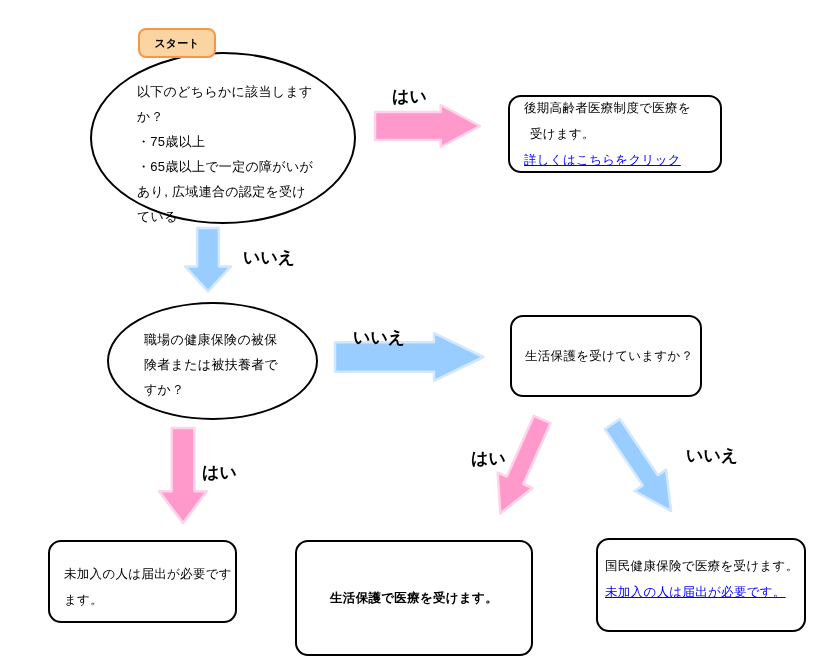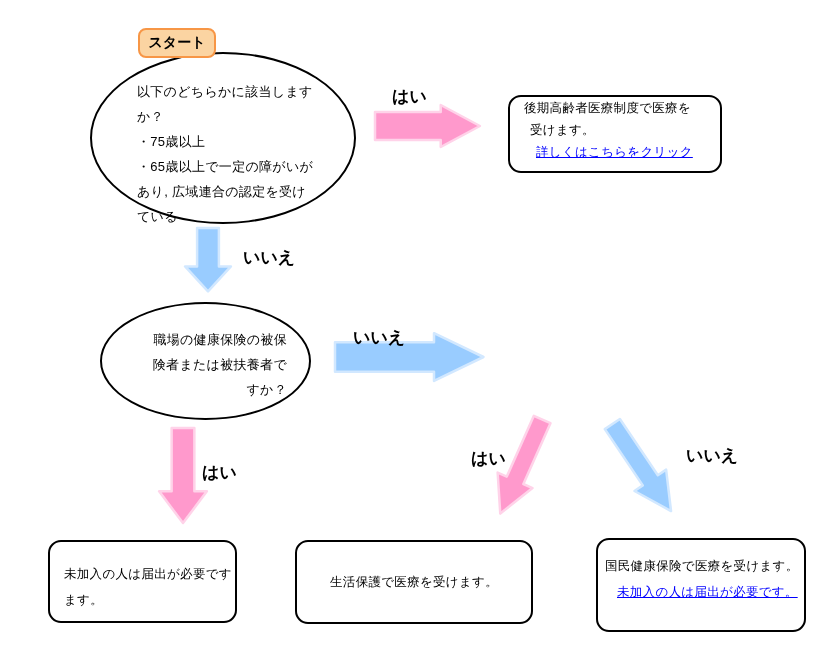--- a/index.html
+++ b/index.html
@@ -17,47 +17,47 @@
   .box {
     position:absolute; border:2px solid #000; border-radius:13px; background:#fff;
     box-sizing:border-box; font-size:12.5px; letter-spacing:0.3px;
   }
   .box .line { white-space:nowrap; }
   .prelines { white-space:pre-line; }
   .start-btn {
     position:absolute; left:138px; top:28px; width:78px; height:30px; box-sizing:border-box;
     border:2.5px solid var(--start_border); border-radius:8px; background:var(--start_fill);
     display:flex; align-items:center; justify-content:center;
-    font-size:14px; font-weight:bold; z-index:6;
+    font-size:11px; font-weight:bold; z-index:6;
   }
   
   .edge-label {
     position:absolute; font-size:17px; font-weight:bold; white-space:nowrap; z-index:4;
   }
   
   .arrow { position:absolute; z-index:2; }
   .arrow svg { display:block; width:100%; height:100%; overflow:visible; }
   .arrow polygon { stroke-width:2.5; stroke-linejoin:round; }
   .arrow.pink polygon { fill:var(--pink); stroke:var(--pink_light); }
   .arrow.blue polygon { fill:var(--blue); stroke:var(--blue_light); }
   
-  a.link { color:var(--link); text-decoration:underline; cursor:pointer;margin-left:12px; }
+  a.link { color:var(--link); text-decoration:underline; cursor:pointer; }
   
   #ellipse1 { left:90px; top:52px; width:262px; height:168px; }
   #ellipse1 .node-text { left:45px; top:25px; width:202px; line-height:25px; }
-  #ellipse2 { left:100px; top:302px; width:207px; height:114px;text-align:right; }
+  #ellipse2 { left:107px; top:302px; width:207px; height:114px; }
   #ellipse2 .node-text { left:35px; top:23px; width:150px; line-height:25px; }
   #box-kouki { left:508px; top:95px; width:214px; height:78px;
-    display:flex; flex-direction:column; justify-content:flex-start; padding-left:14px; line-height:22px; }
+    display:flex; flex-direction:column; justify-content:space-between; padding-left:14px; line-height:22px; }
   #box-kouki .indent { padding-left:6px;font-family:Liberation Serif, serif; }
   #box-seikatsu-q { left:510px; top:315px; width:192px; height:82px;
     display:flex; align-items:center; padding-left:13px; white-space:nowrap; }
   #box-shokuba { left:48px; top:540px; width:189px; height:83px; padding:19px 0 0 14px; line-height:26px; }
-  #box-seikatsu { left:295px; top:540px; width:238px; height:84px;
-    display:flex; align-items:center; justify-content:center; white-space:nowrap; }
+  #box-seikatsu { left:295px; top:540px; width:238px; height:116px;
+    display:flex; align-items:center; justify-content:center; white-space:nowrap;font-weight:bold; }
   #box-kokumin { left:596px; top:538px; width:210px; height:94px; padding:13px 0 0 7px; line-height:26px; }
 </style>
 </head>
 <body>
 
 <div id="canvas">
 
   <div class="ellipse" id="ellipse1">
     <div class="node-text">以下のどちらかに該当します
 か？
@@ -93,20 +93,23 @@
 険者または被扶養者で
 すか？</div>
   </div>
 
   <div class="edge-label" style="left:353px; top:326px;">いいえ</div>
   <div class="arrow blue" style="left:410px; top:357px; width:150px; height:50px; transform:translate(-50%,-50%);">
     <svg viewBox="0 0 100 44" preserveAspectRatio="none" aria-hidden="true">
       <polygon points="0,9 66,9 66,1 99,22 66,43 66,35 0,35" vector-effect="non-scaling-stroke"></polygon>
     </svg>
   </div>
+  <div class="box" id="box-seikatsu-q">
+    <span>生活保護を受けていますか？</span>
+  </div>
 
   <div class="edge-label" style="left:202px; top:461px;">はい</div>
   <div class="arrow pink" style="left:183px; top:476px; width:96px; height:50px; transform:translate(-50%,-50%) rotate(90deg);">
     <svg viewBox="0 0 100 44" preserveAspectRatio="none" aria-hidden="true">
       <polygon points="0,12 66,12 66,1 99,22 66,43 66,32 0,32" vector-effect="non-scaling-stroke"></polygon>
     </svg>
   </div>
 
   <div class="edge-label" style="left:471px; top:447px;">はい</div>
   <div class="arrow pink" style="left:521px; top:467px; width:104px; height:40px; transform:translate(-50%,-50%) rotate(114deg);">

